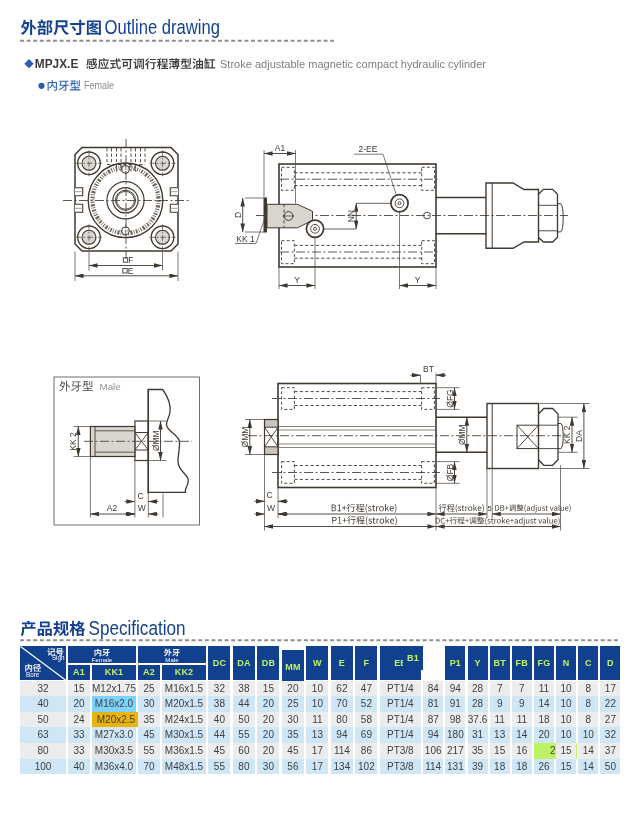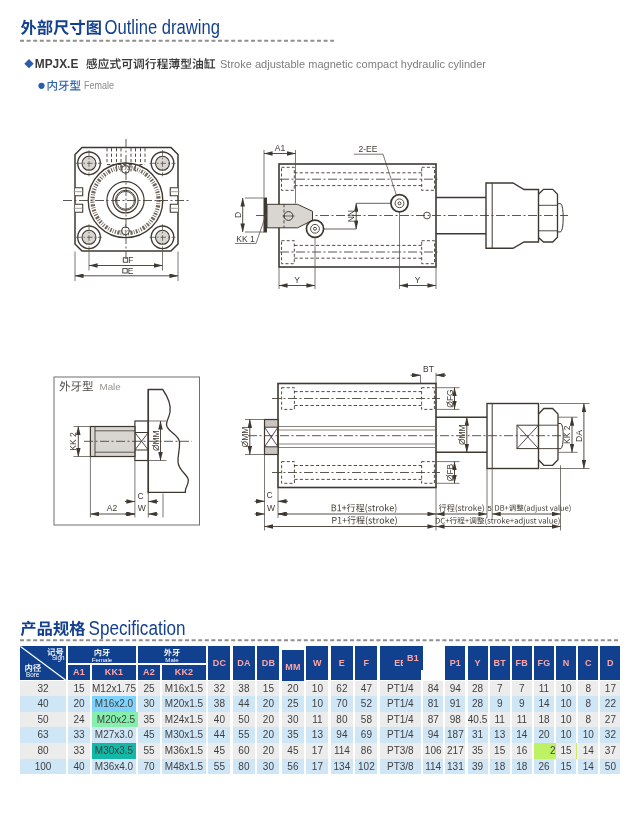--- a/index.html
+++ b/index.html
@@ -1,15 +1,15 @@
 <!DOCTYPE html>
 <html><head><meta charset="utf-8"><style>
 html,body{margin:0;padding:0;background:#fff}
 .page{position:relative;width:631px;height:819px;background:#fff;overflow:hidden;font-family:"Liberation Sans",sans-serif}
-.th{position:absolute;background:#11418e;color:#fca5a5;box-sizing:border-box}
+.th{position:absolute;background:#11418e;color:#bef264;box-sizing:border-box}
 .hl{position:absolute;left:0;right:0;top:50%;transform:translateY(-50%);text-align:center;font-size:9px;font-weight:bold;letter-spacing:0.2px}
 .td{position:absolute;height:15.55px;font-size:10px;color:#3f3f3f;text-align:center;line-height:15.55px}
 </style></head>
 <body>
 <div class="page">
 <svg width="631" height="819" viewBox="0 0 631 819" font-family="'Liberation Sans',sans-serif" style="position:absolute;left:0;top:0">
       <defs>
 <marker id="ae" viewBox="0 0 8 4" refX="7.6" refY="2" markerWidth="9" markerHeight="4.5" orient="auto" markerUnits="userSpaceOnUse">
           <path d="M0,0 L8,2 L0,4 z" fill="#3f3831"></path>
         </marker>
@@ -416,65 +416,65 @@
       <div class="td" style="left:425.35px;top:50.35px;width:20.05px;background:#cfe6f7">91</div>
       <div class="td" style="left:447.5px;top:50.35px;width:20.05px;background:#cfe6f7">28</div>
       <div class="td" style="left:469.65px;top:50.35px;width:20.05px;background:#cfe6f7">9</div>
       <div class="td" style="left:491.8px;top:50.35px;width:20.05px;background:#cfe6f7">9</div>
       <div class="td" style="left:513.95px;top:50.35px;width:20.05px;background:#cfe6f7">14</div>
       <div class="td" style="left:536.1px;top:50.35px;width:20.05px;background:#cfe6f7">10</div>
       <div class="td" style="left:558.25px;top:50.35px;width:20.05px;background:#cfe6f7">8</div>
       <div class="td" style="left:580.4px;top:50.35px;width:20.05px;background:#cfe6f7">22</div>
       <div class="td" style="left:0px;top:65.90px;width:46px;background:#ececec">50</div>
       <div class="td" style="left:48px;top:65.90px;width:22px;background:#ececec">24</div>
-      <div class="td" style="left:72px;top:65.90px;width:48px;background:#86efac">M20x2.5</div>
+      <div class="td" style="left:72px;top:65.90px;width:48px;background:#eab308">M20x2.5</div>
       <div class="td" style="left:118px;top:65.90px;width:22px;background:#ececec">35</div>
       <div class="td" style="left:142px;top:65.90px;width:44px;background:#ececec">M24x1.5</div>
       <div class="td" style="left:188.3px;top:65.90px;width:22.2px;background:#ececec">40</div>
       <div class="td" style="left:212.8px;top:65.90px;width:22.2px;background:#ececec">50</div>
       <div class="td" style="left:237.3px;top:65.90px;width:22.2px;background:#ececec">20</div>
       <div class="td" style="left:261.8px;top:65.90px;width:22.2px;background:#ececec">30</div>
       <div class="td" style="left:286.3px;top:65.90px;width:22.2px;background:#ececec">11</div>
       <div class="td" style="left:310.8px;top:65.90px;width:22.2px;background:#ececec">80</div>
       <div class="td" style="left:335.3px;top:65.90px;width:22.2px;background:#ececec">58</div>
       <div class="td" style="left:359.8px;top:65.90px;width:41.1px;background:#ececec">PT1/4</div>
       <div class="td" style="left:403.2px;top:65.90px;width:20.05px;background:#ececec">87</div>
       <div class="td" style="left:425.35px;top:65.90px;width:20.05px;background:#ececec">98</div>
-      <div class="td" style="left:447.5px;top:65.90px;width:20.05px;background:#ececec">40.5</div>
+      <div class="td" style="left:447.5px;top:65.90px;width:20.05px;background:#ececec">37.6</div>
       <div class="td" style="left:469.65px;top:65.90px;width:20.05px;background:#ececec">11</div>
       <div class="td" style="left:491.8px;top:65.90px;width:20.05px;background:#ececec">11</div>
       <div class="td" style="left:513.95px;top:65.90px;width:20.05px;background:#ececec">18</div>
       <div class="td" style="left:536.1px;top:65.90px;width:20.05px;background:#ececec">10</div>
       <div class="td" style="left:558.25px;top:65.90px;width:20.05px;background:#ececec">8</div>
       <div class="td" style="left:580.4px;top:65.90px;width:20.05px;background:#ececec">27</div>
       <div class="td" style="left:0px;top:81.45px;width:46px;background:#cfe6f7">63</div>
       <div class="td" style="left:48px;top:81.45px;width:22px;background:#cfe6f7">33</div>
       <div class="td" style="left:72px;top:81.45px;width:44px;background:#cfe6f7">M27x3.0</div>
       <div class="td" style="left:118px;top:81.45px;width:22px;background:#cfe6f7">45</div>
       <div class="td" style="left:142px;top:81.45px;width:44px;background:#cfe6f7">M30x1.5</div>
       <div class="td" style="left:188.3px;top:81.45px;width:22.2px;background:#cfe6f7">44</div>
       <div class="td" style="left:212.8px;top:81.45px;width:22.2px;background:#cfe6f7">55</div>
       <div class="td" style="left:237.3px;top:81.45px;width:22.2px;background:#cfe6f7">20</div>
       <div class="td" style="left:261.8px;top:81.45px;width:22.2px;background:#cfe6f7">35</div>
       <div class="td" style="left:286.3px;top:81.45px;width:22.2px;background:#cfe6f7">13</div>
       <div class="td" style="left:310.8px;top:81.45px;width:22.2px;background:#cfe6f7">94</div>
       <div class="td" style="left:335.3px;top:81.45px;width:22.2px;background:#cfe6f7">69</div>
       <div class="td" style="left:359.8px;top:81.45px;width:41.1px;background:#cfe6f7">PT1/4</div>
       <div class="td" style="left:403.2px;top:81.45px;width:20.05px;background:#cfe6f7">94</div>
-      <div class="td" style="left:425.35px;top:81.45px;width:20.05px;background:#cfe6f7">187</div>
+      <div class="td" style="left:425.35px;top:81.45px;width:20.05px;background:#cfe6f7">180</div>
       <div class="td" style="left:447.5px;top:81.45px;width:20.05px;background:#cfe6f7">31</div>
       <div class="td" style="left:469.65px;top:81.45px;width:20.05px;background:#cfe6f7">13</div>
       <div class="td" style="left:491.8px;top:81.45px;width:20.05px;background:#cfe6f7">14</div>
       <div class="td" style="left:513.95px;top:81.45px;width:20.05px;background:#cfe6f7">20</div>
       <div class="td" style="left:536.1px;top:81.45px;width:20.05px;background:#cfe6f7">10</div>
       <div class="td" style="left:558.25px;top:81.45px;width:20.05px;background:#cfe6f7">10</div>
       <div class="td" style="left:580.4px;top:81.45px;width:20.05px;background:#cfe6f7">32</div>
       <div class="td" style="left:0px;top:97.00px;width:46px;background:#ececec">80</div>
       <div class="td" style="left:48px;top:97.00px;width:22px;background:#ececec">33</div>
-      <div class="td" style="left:72px;top:97.00px;width:44px;background:#14b8a6">M30x3.5</div>
+      <div class="td" style="left:72px;top:97.00px;width:44px;background:#e5e5e5">M30x3.5</div>
       <div class="td" style="left:118px;top:97.00px;width:22px;background:#ececec">55</div>
       <div class="td" style="left:142px;top:97.00px;width:44px;background:#ececec">M36x1.5</div>
       <div class="td" style="left:188.3px;top:97.00px;width:22.2px;background:#ececec">45</div>
       <div class="td" style="left:212.8px;top:97.00px;width:22.2px;background:#ececec">60</div>
       <div class="td" style="left:237.3px;top:97.00px;width:22.2px;background:#ececec">20</div>
       <div class="td" style="left:261.8px;top:97.00px;width:22.2px;background:#ececec">45</div>
       <div class="td" style="left:286.3px;top:97.00px;width:22.2px;background:#ececec">17</div>
       <div class="td" style="left:310.8px;top:97.00px;width:22.2px;background:#ececec">114</div>
       <div class="td" style="left:335.3px;top:97.00px;width:22.2px;background:#ececec">86</div>
       <div class="td" style="left:359.8px;top:97.00px;width:41.1px;background:#ececec">PT3/8</div>

